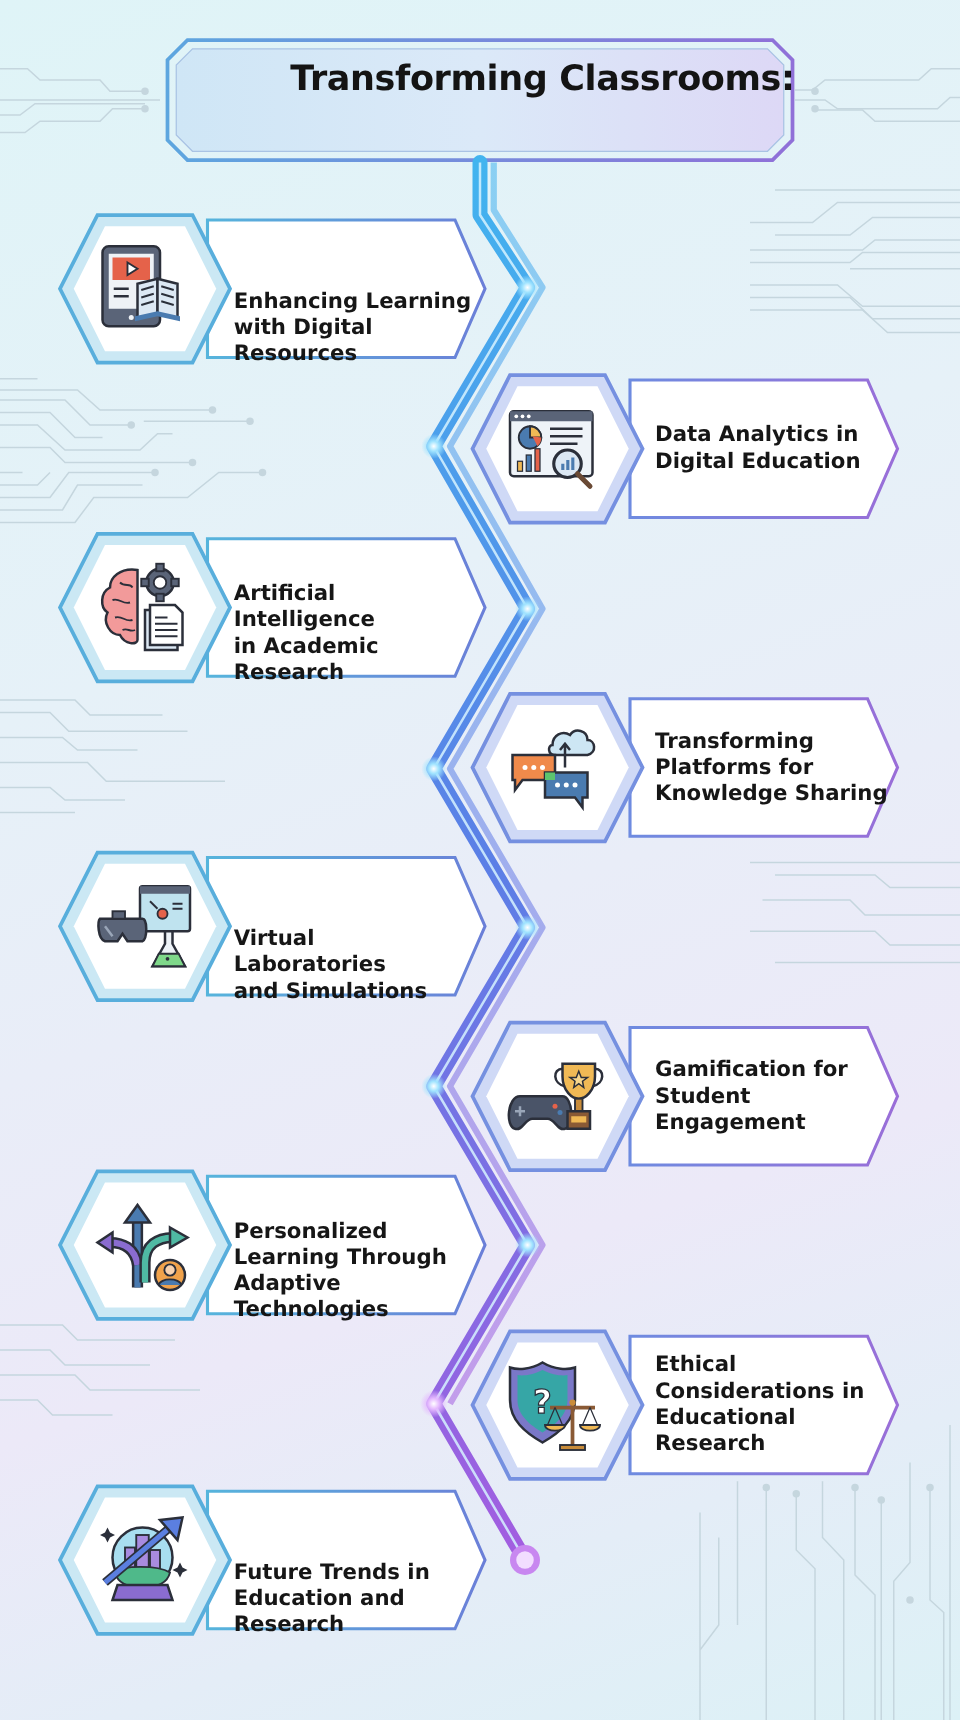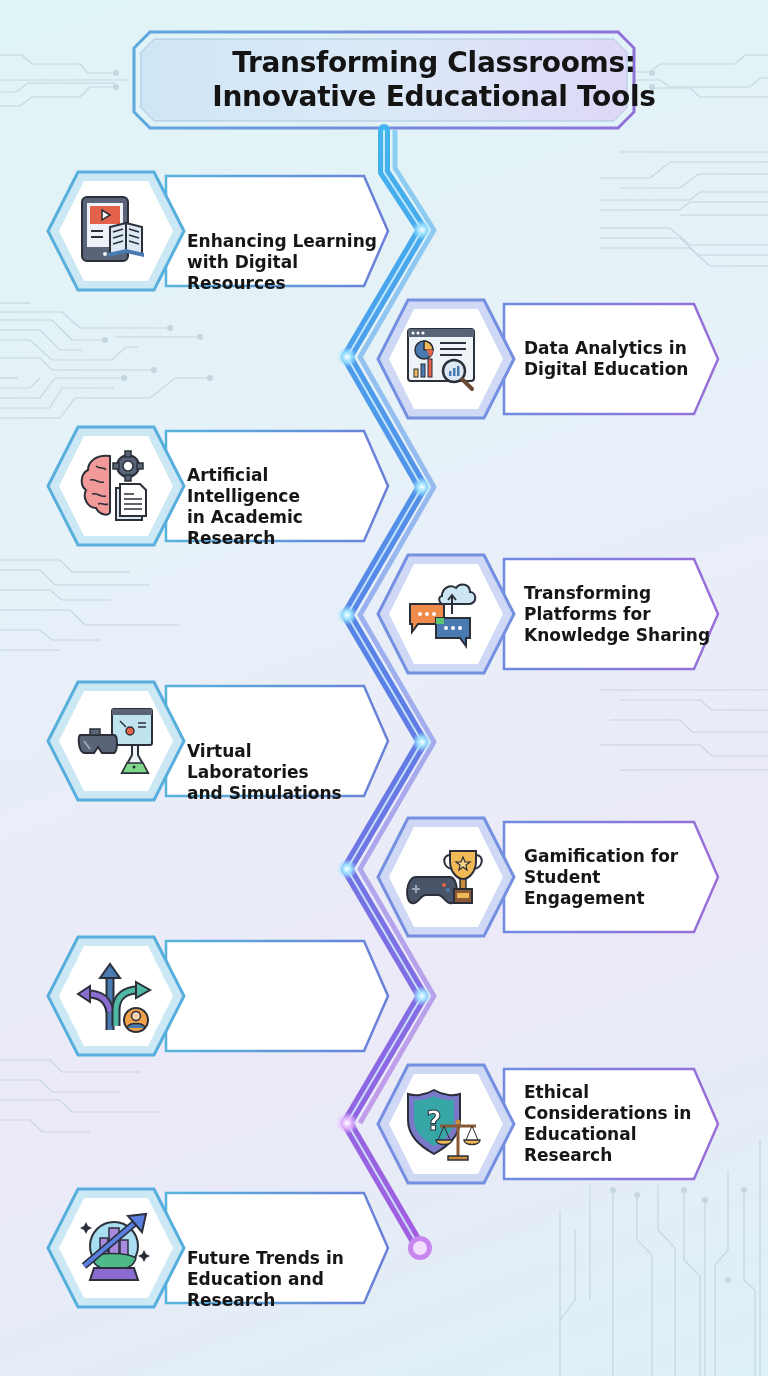--- a/index.html
+++ b/index.html
@@ -117,21 +117,20 @@
       <linearGradient id="tstroke" x1="0" x2="1" y1="0" y2="0">
         <stop offset="0" stop-color="#5da6df"></stop>
         <stop offset="1" stop-color="#9070d8"></stop>
       </linearGradient>
     </defs>
     <path d="M18 2 H486 L502 18 V82 L486 98 H18 L2 82 V18 Z" fill="none" stroke="url(#tstroke)" stroke-width="3"></path>
     <path d="M22 9 H482 L495 22 V78 L482 91 H22 L9 78 V22 Z" fill="url(#tgrad)" stroke="#a9c3e4" stroke-width="1"></path>
   </svg>
   <div class="title-text">
     <span>Transforming Classrooms:</span>
-    <span>Innovative Educational Tools</span>
   </div>
 </div>
 
 <svg class="connector" viewBox="0 0 768 1376">
   <defs>
     <linearGradient id="cgrad" x1="0" x2="0" y1="0" y2="1">
       <stop offset="0" stop-color="#42b4ef"></stop>
       <stop offset="0.5" stop-color="#5b7fe6"></stop>
       <stop offset="1" stop-color="#a35de0"></stop>
     </linearGradient>
@@ -355,20 +354,26 @@
     <path d="M34 56 C32 42 22 38 12 38" stroke="#2b2f3a" stroke-width="9" fill="none"></path>
     <path d="M34 56 C32 42 22 38 12 38" stroke="#8a6cd0" stroke-width="5" fill="none"></path>
     <path d="M14 30 L2 38 L14 46 Z" fill="#8a6cd0" stroke="#2b2f3a" stroke-width="2"></path>
     <path d="M40 70 V54 C40 40 50 34 62 34" stroke="#2b2f3a" stroke-width="9" fill="none"></path>
     <path d="M40 70 V54 C40 40 50 34 62 34" stroke="#4fb9a3" stroke-width="5" fill="none"></path>
     <path d="M60 26 L74 34 L60 42 Z" fill="#4fb9a3" stroke="#2b2f3a" stroke-width="2"></path>
     <circle cx="60" cy="64" r="12" fill="#f0a24b" stroke="#2b2f3a" stroke-width="2"></circle>
     <circle cx="60" cy="60" r="4.5" fill="#f7d2b0" stroke="#2b2f3a" stroke-width="1.5"></circle>
     <path d="M51 72 C52 66 68 66 69 72" fill="#4a7bb0" stroke="#2b2f3a" stroke-width="1.5"></path>
   </svg>
+  <div class="label">
+    <span>Personalized</span>
+    <span>Learning Through</span>
+    <span>Adaptive</span>
+    <span>Technologies</span>
+  </div>
 </div>
 
 <div class="card right" style="left:376px; top:1061px;">
   <svg class="shape" width="346" height="126" viewBox="0 0 346 126">
     <path d="M128 8 H318 L342 63 L318 118 H128 Z" fill="#fff" stroke="url(#rb)" stroke-width="2.5"></path>
     <path d="M32 4 H108 L138 63 L108 122 H32 L2 63 Z" fill="#cfd9f6" stroke="#7590e0" stroke-width="3"></path>
     <path d="M38 13 H102 L127 63 L102 113 H38 L13 63 Z" fill="#fff"></path>
   </svg>
   <svg class="icon" viewBox="0 0 80 80">
     <path d="M30 6 C40 12 50 12 56 10 V36 C56 52 44 62 30 70 C16 62 4 52 4 36 V10 C10 12 20 12 30 6 Z" fill="#7a78c8" stroke="#2b2f3a" stroke-width="2"></path>

